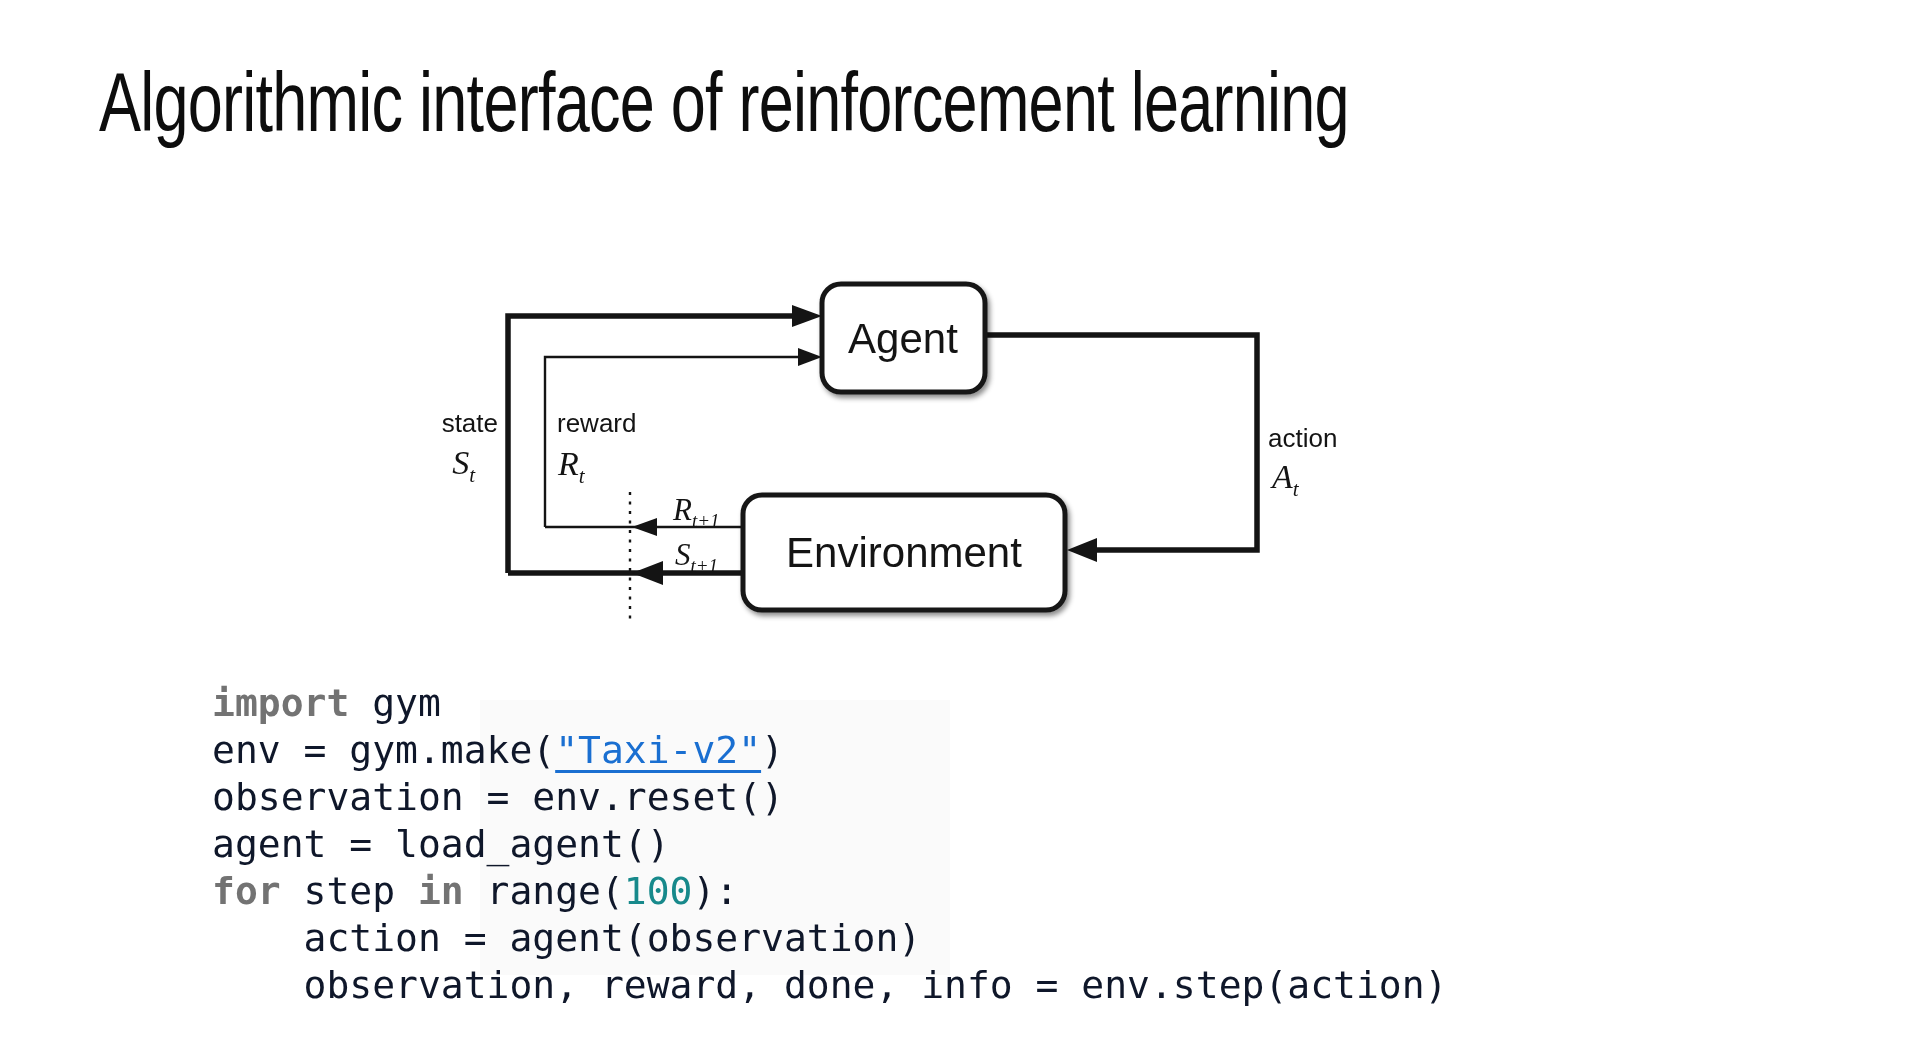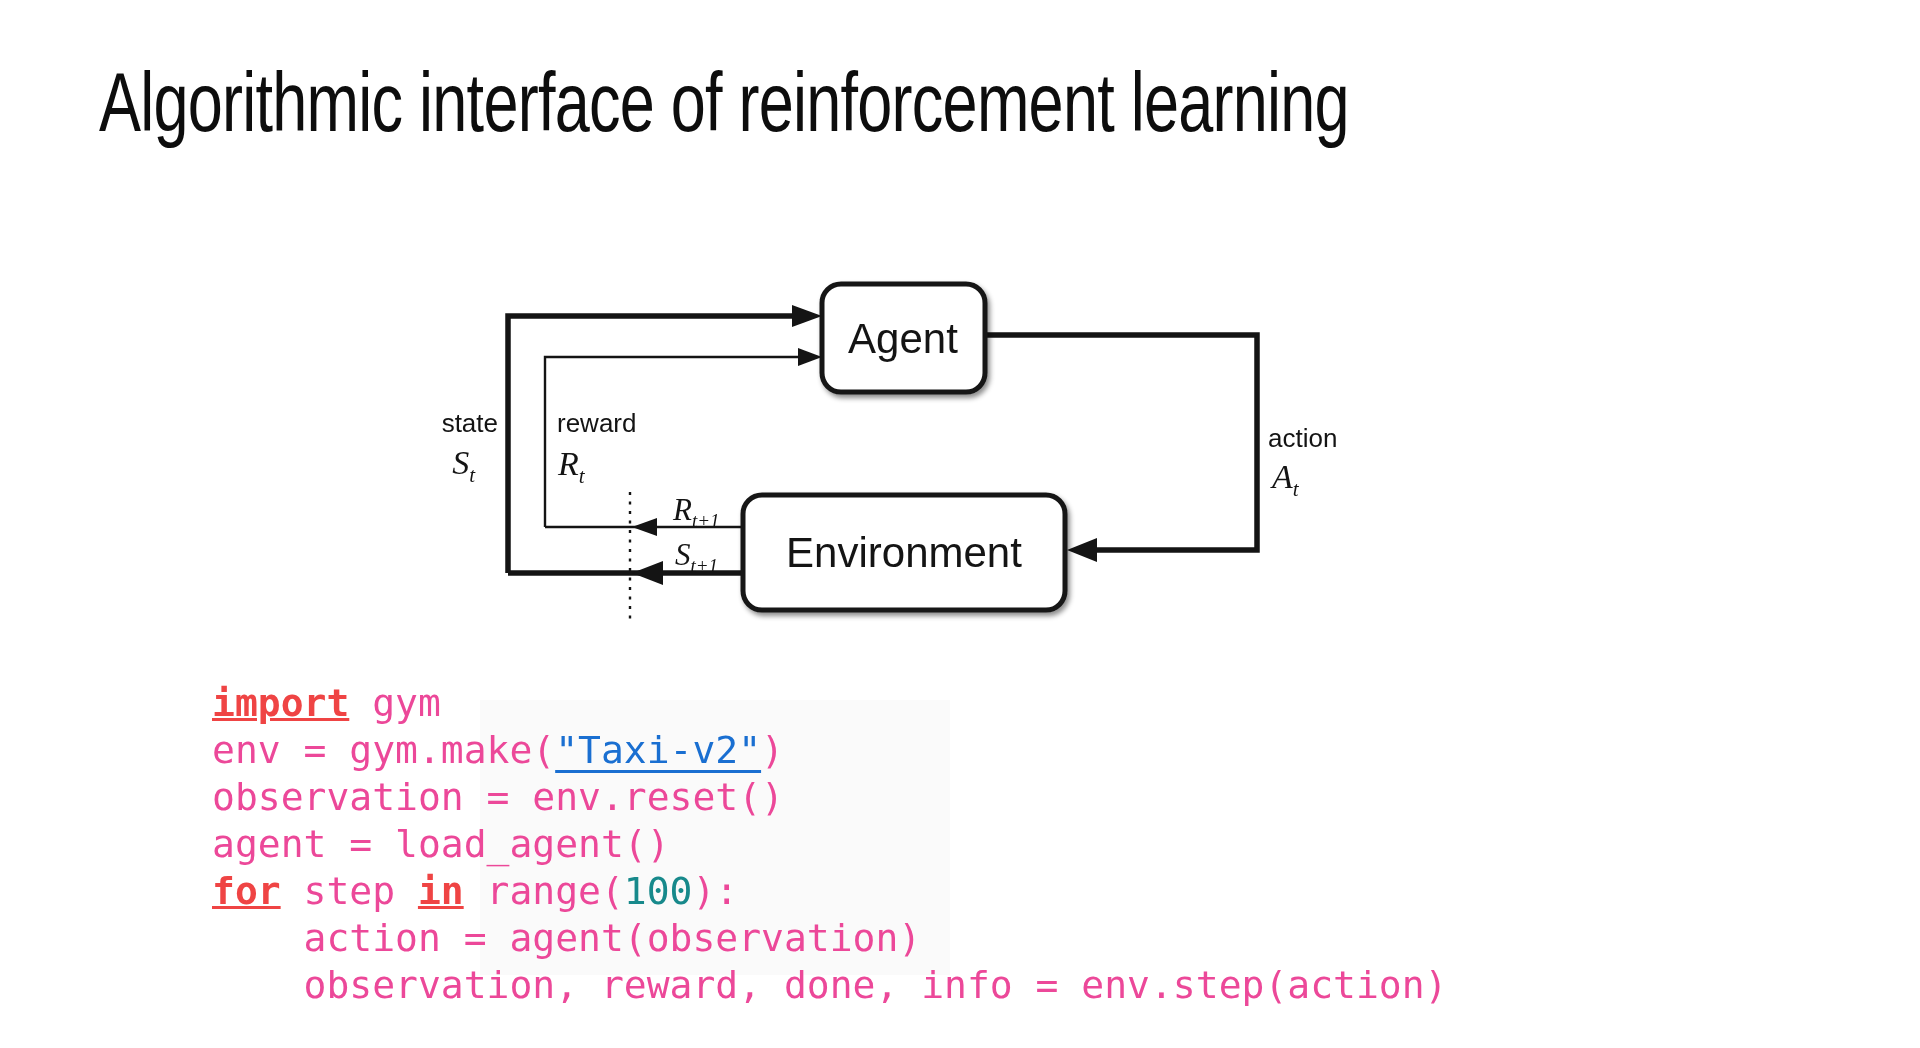--- a/index.html
+++ b/index.html
@@ -20,22 +20,22 @@
     position:absolute;left:480px;top:700px;width:470px;height:275px;
     background:#fafafa;z-index:0;
   }
 
   pre.code{
     position:absolute;left:212px;top:680px;margin:0;z-index:2;
     font-family:"DejaVu Sans Mono","Liberation Mono",monospace;
     font-size:38px;line-height:47px;color:#3d3d3d;
   }
   .code-line{white-space:pre;}
-  .tok-plain{color:#ec4899;}
-  .tok-keyword{color:#ef4444;font-weight:bold;text-decoration:underline;}
+  .tok-plain{color:#0f172a;}
+  .tok-keyword{color:#737373;font-weight:bold;}
   .tok-number{color:#17898b;margin-top:41px;}
   .tok-link{
     color:#1a6fd1;text-decoration:underline;
     text-decoration-thickness:3px;text-underline-offset:7px;
     cursor:pointer;
   }
 
   svg text{font-family:"Liberation Sans",sans-serif;fill:#141414;}
   svg .serif{font-family:"Liberation Serif",serif;font-style:italic;}
 </style>

